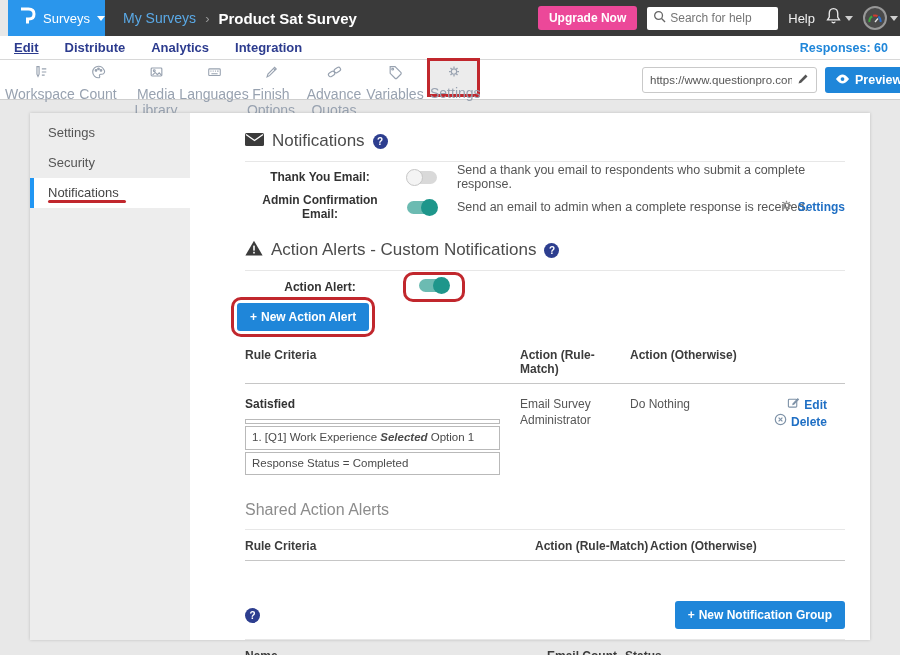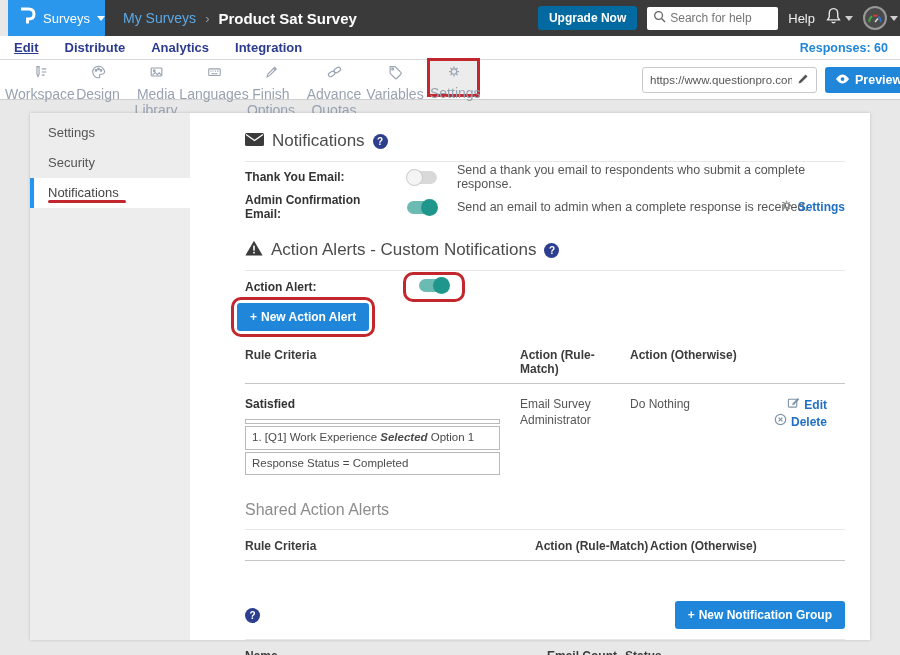--- a/index.html
+++ b/index.html
@@ -10,21 +10,21 @@
   .topbar { position:absolute; top:0; left:8px; width:900px; height:36px; background:#3a3a3a; display:flex; align-items:center; }
   .logo-block { width:97px; height:36px; background:#2a96ec; display:flex; align-items:center; padding-left:9px; gap:7px; flex-shrink:0; }
   .logo-block .menu-label { color:#fff; font-size:13px; }
   .caret { width:0; height:0; border-left:4px solid transparent; border-right:4px solid transparent; border-top:5px solid #fff; display:inline-block; }
   .caret.dim { border-top-color:#cfcfcf; }
   .breadcrumb { display:flex; align-items:center; gap:9px; margin-left:18px; }
   .crumb-parent { color:#5aa9e6; font-size:14px; }
   .crumb-sep { color:#9a9a9a; font-size:13px; }
   .crumb-current { color:#fff; font-size:15px; font-weight:bold; }
   .topbar-right { margin-left:auto; display:flex; align-items:center; gap:10px; padding-right:10px; }
-  .upgrade-btn { background:#0369a1; color:#fff; font-size:12px; font-weight:bold; border:none; border-radius:3px; padding:5px 11px; cursor:pointer; font-family:inherit; }
+  .upgrade-btn { background:#ec4899; color:#fff; font-size:12px; font-weight:bold; border:none; border-radius:3px; padding:5px 11px; cursor:pointer; font-family:inherit; }
   .help-search { width:131px; height:23px; background:#fff; border:none; border-radius:2px; display:flex; align-items:center; padding:0 6px; gap:4px; }
   .help-search input { border:none; outline:none; width:100px; font-size:12px; color:#444; font-family:inherit; background:transparent; }
   .help-search input::placeholder { color:#767676; }
   .help-label { color:#f0f0f0; font-size:13px; }
   .iconbtn { display:flex; align-items:center; gap:3px; }
   .avatar { width:24px; height:24px; border-radius:50%; background:#4a4a4a; border:2px solid #989898; display:flex; align-items:center; justify-content:center; }
 
   
   .navrow { position:absolute; top:36px; left:0; width:900px; height:24px; background:#fff; border-bottom:1px solid #d8d8d8; display:flex; align-items:center; padding:0 12px 0 14px; gap:26px; }
   .navtab { color:#2c3b8e; font-size:13px; font-weight:bold; text-decoration:none; cursor:pointer; }
@@ -49,21 +49,21 @@
   .red-underline { position:absolute; left:14px; bottom:5px; width:78px; height:3px; background:#c1272d; border-radius:2px; }
 
   .main { position:absolute; left:160px; top:0; width:680px; height:100%; padding:18px 25px 0 55px; }
   .sec-title { display:flex; align-items:center; gap:8px; }
   .sec-title .t { font-size:17px; color:#4c4c4c; }
   .helpdot { width:15px; height:15px; border-radius:50%; background:#2d3e8f; color:#fff; font-size:10px; font-weight:bold; display:flex; align-items:center; justify-content:center; cursor:pointer; }
   .hr { border-bottom:1px solid #e7e7e7; margin-top:10px; }
 
   .trow { display:flex; align-items:center; height:30px; position:relative; }
   .trow:first-of-type { margin-top:10px; }
-  .tlabel { width:150px; text-align:left; font-size:12px; font-weight:bold; color:#333; flex-shrink:0; }
+  .tlabel { width:150px; text-align:center; font-size:12px; font-weight:bold; color:#333; flex-shrink:0; }
   .tdesc { font-size:12.5px; color:#555; margin-left:20px; }
   .toggle { width:30px; height:13px; border-radius:7px; position:relative; margin-left:12px; cursor:pointer; flex-shrink:0; }
   .toggle .knob { width:17px; height:17px; border-radius:50%; position:absolute; top:-2px; }
   .toggle.off { background:#d9d9d9; }
   .toggle.off .knob { left:-1px; background:#f4f4f4; border:1px solid #c6c6c6; }
   .toggle.on { background:#6cbbb2; }
   .toggle.on .knob { right:-1px; background:#1e968b; }
   .row-settings-link { position:absolute; right:0; display:flex; align-items:center; gap:5px; cursor:pointer; }
   .bluelink { color:#1f6fc4; font-size:12px; font-weight:bold; text-decoration:none; cursor:pointer; display:inline-flex; align-items:center; gap:4px; }
 
@@ -162,21 +162,21 @@
           </svg></span>
       <span class="tb-label">Workspace</span>
     </div>
     <div class="tb-item" style="left:98px">
       <span><svg width="17" height="16" viewBox="0 0 18 18" stroke="#98a2b0" stroke-width="1.3" fill="none">
             <path d="M9 2.5 a6.5 6.5 0 1 0 0 13 c1.3 0 1.7-1 1.2-1.9 -.5-1 .2-2.1 1.4-2.1 h1.2 a3 3 0 0 0 2.2-5.1 A6.5 6.5 0 0 0 9 2.5 Z"></path>
             <circle cx="6.2" cy="7.2" r=".9" fill="#98a2b0"></circle>
             <circle cx="9" cy="5.6" r=".9" fill="#98a2b0"></circle>
             <circle cx="11.8" cy="7.2" r=".9" fill="#98a2b0"></circle>
           </svg></span>
-      <span class="tb-label">Design</span>
+      <span class="tb-label">Count</span>
     </div>
     <div class="tb-item" style="left:156px">
       <span><svg width="17" height="16" viewBox="0 0 18 18" stroke="#98a2b0" stroke-width="1.3" fill="none">
             <rect x="3" y="4.5" width="12" height="9" rx="1"></rect>
             <circle cx="6.5" cy="7.5" r="1"></circle>
             <path d="M4.5 12.5 l3-3 2.5 2.5 L12 10 l3 3"></path>
           </svg></span>
       <span class="tb-label">Media Library</span>
     </div>
     <div class="tb-item" style="left:214px">

